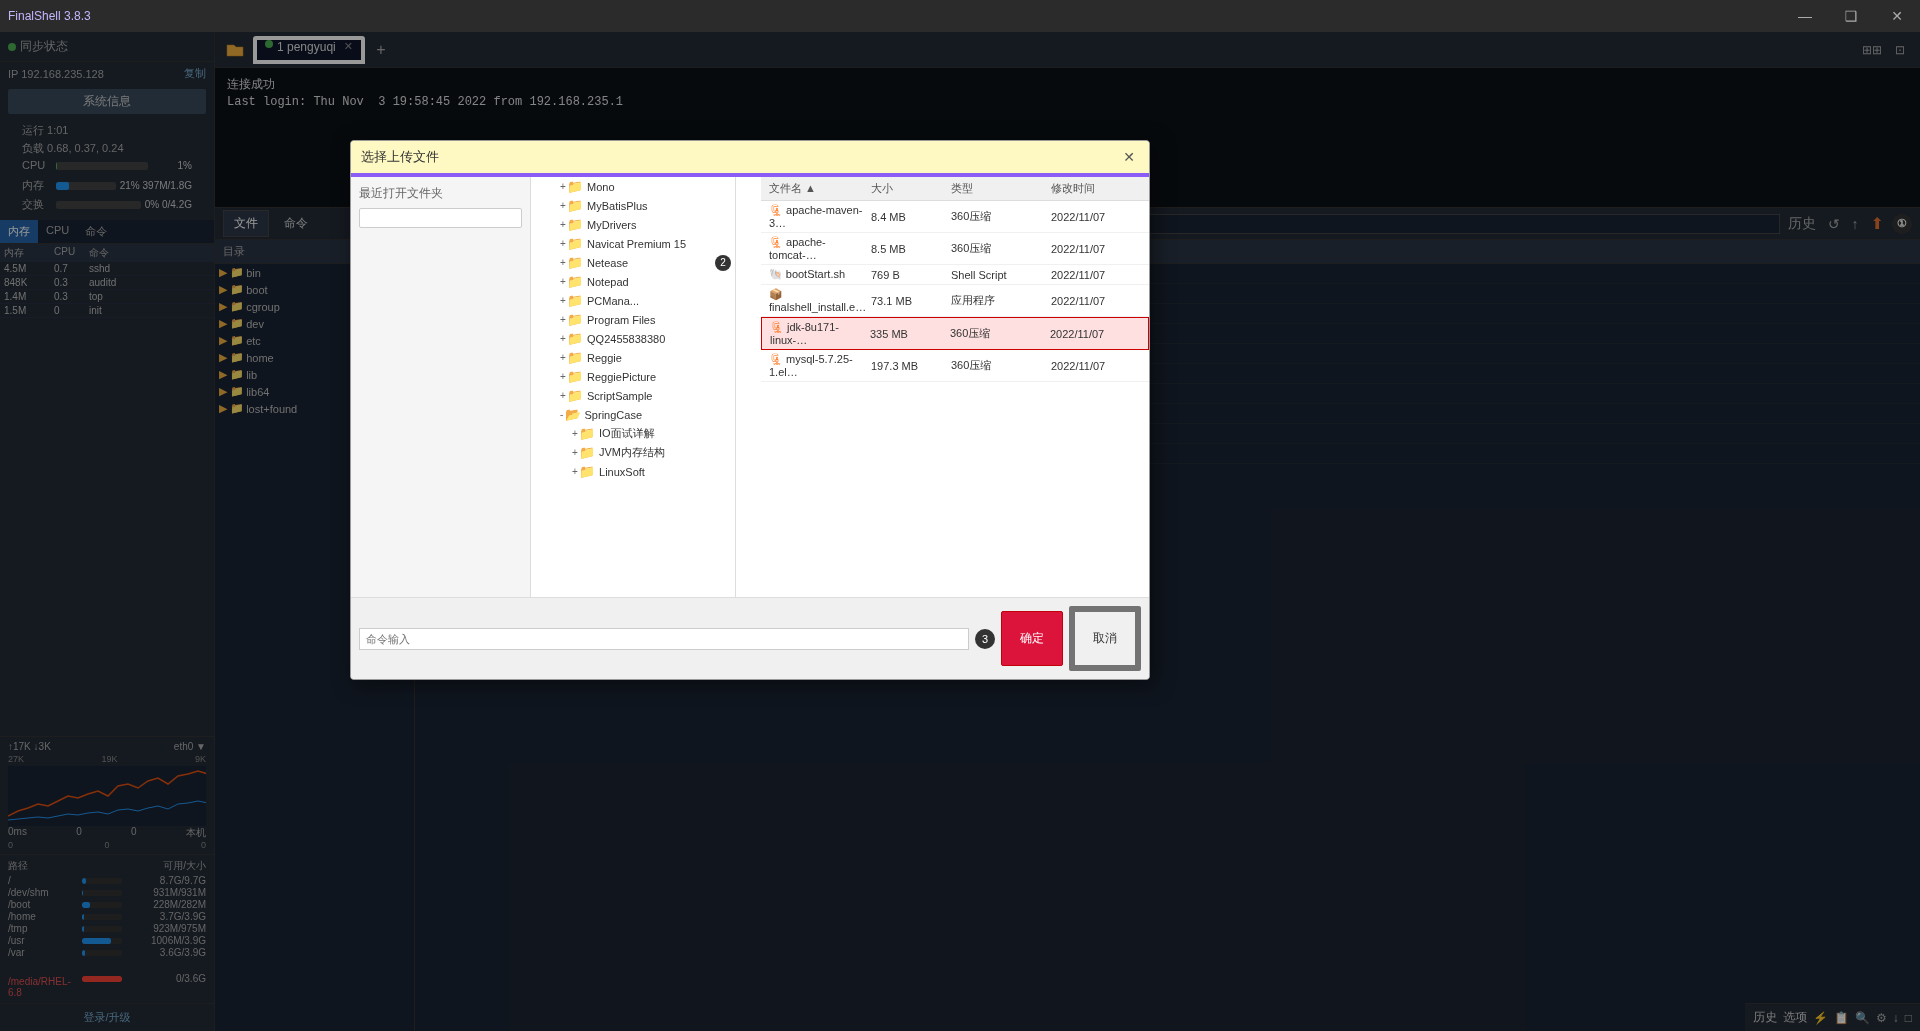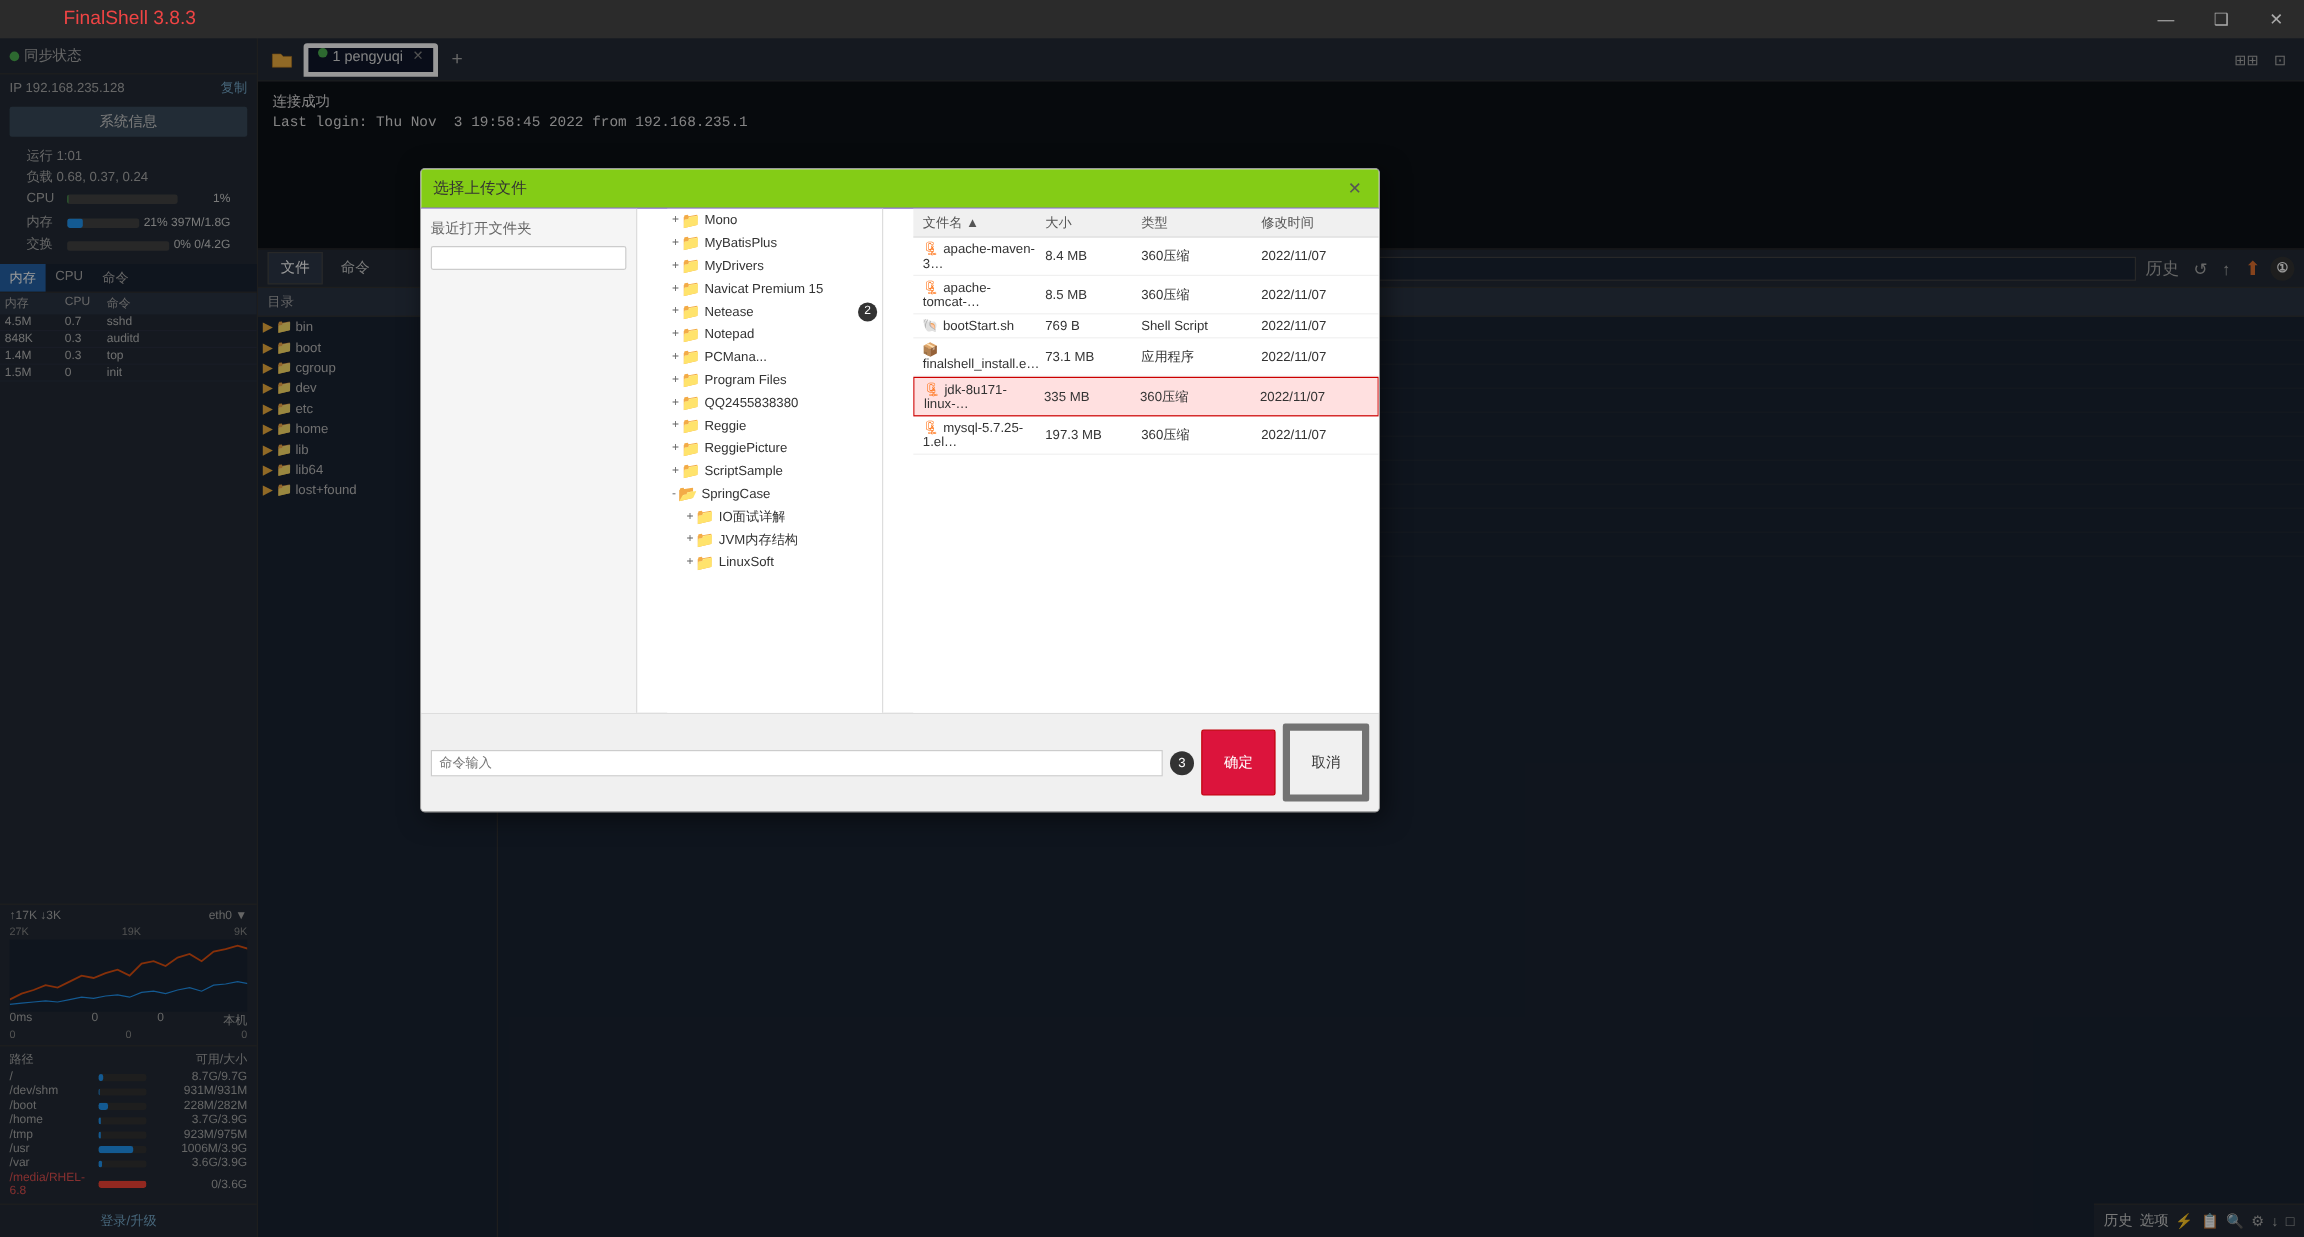--- a/index.html
+++ b/index.html
@@ -19,23 +19,22 @@
       position: absolute;
       top: 0; left: 0; right: 0;
       height: 32px;
       background: #2b2b2b;
       display: flex;
       align-items: center;
       padding: 0 8px;
       z-index: 100;
     }
     #titlebar .app-title {
-      color: #ef4444;
-      font-size: 16px;
-      margin-left: 45px;
+      color: #c4b5fd;
+      font-size: 12px;
     }
     #titlebar .win-controls {
       position: absolute;
       right: 0;
       top: 0;
       display: flex;
       height: 32px;
     }
     #titlebar .win-btn {
       width: 46px;
@@ -406,26 +405,26 @@
       left: 350px;
       width: 800px;
       background: #f0f0f0;
       border: 1px solid #999;
       border-radius: 4px;
       overflow: hidden;
       z-index: 60;
       box-shadow: 4px 4px 20px rgba(0,0,0,0.5);
     }
     .dialog-title {
-      background: #84cc16;
+      background: #fef9c3;
       padding: 6px 10px;
       display: flex;
       align-items: center;
       justify-content: space-between;
-      border-bottom: 1px solid #8b5cf6;
+      border-bottom: 4px solid #8b5cf6;
       color: #333;
       font-size: 13px;
     }
     .dialog-close {
       cursor: pointer;
       color: #555;
       font-size: 14px;
       width: 20px; height: 20px;
       display: flex; align-items: center; justify-content: center;
     }
@@ -718,21 +717,21 @@
       <span class="disk-size">1006M/3.9G</span>
     </div>
     <div class="disk-row">
       <span class="disk-path">/var</span>
       <div class="disk-bar-bg">
           <div class="disk-bar-fill" style="width:8%"></div>
         </div>
       <span class="disk-size">3.6G/3.9G</span>
     </div>
     <div class="disk-row">
-      <span class="disk-path" style="color:#e05050;">/media/RHEL-6.8</span>
+      <span class="disk-path" style="color:#e05050;margin-top:17px;">/media/RHEL-6.8</span>
       <div class="disk-bar-bg">
           <div class="disk-bar-fill warn" style="width:100%"></div>
         </div>
       <span class="disk-size">0/3.6G</span>
     </div>
   </div>
 
   <div class="sidebar-bottom">登录/升级</div>
 </div>
 

